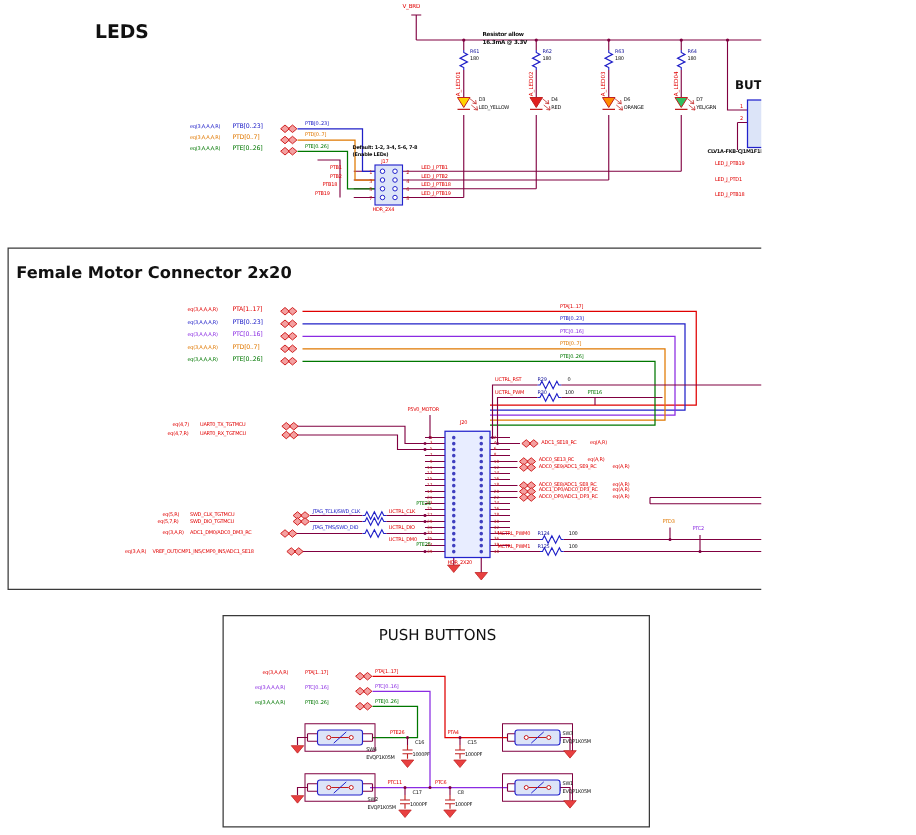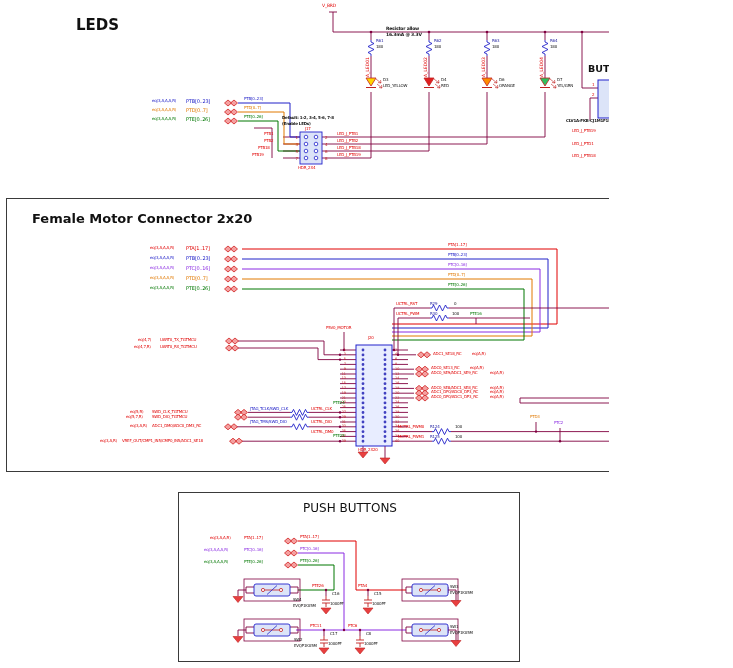--- a/index.html
+++ b/index.html
@@ -339,21 +339,21 @@
 <span class="l s4 bk b" style="left:652px;top:126.5px">DNP</span>
 <span class="l s4 rd" style="left:572px;top:142px">LED_J_PTD1</span>
 <span class="l s4 rr" style="left:616px;top:139.5px">R66</span>
 <span class="l s4 bk" style="left:641px;top:139.5px">140</span>
 <span class="l s4 bk b" style="left:652px;top:139.5px">DNP</span>
 <span class="l s4 rd" style="left:572px;top:154px">LED_J_PTB18</span>
 <span class="l s4 rr" style="left:616px;top:151.5px">R67</span>
 <span class="l s4 bk" style="left:641px;top:151.5px">330</span>
 <span class="l s4 bk b" style="left:652px;top:151.5px">DNP</span>
 
-<span class="l s13 bk" style="left:32px;top:212px">Female Motor Connector 2x20</span>
+<span class="l s13 bk" style="left:13px;top:212px">Female Motor Connector 2x20</span>
 
 <span class="l s4 rd" style="left:150px;top:246px">eq(3,A,A,A,R)</span>
 <span class="l rd" style="left:186px;top:246px">PTA[1..17]</span>
 <span class="l s4 bl" style="left:150px;top:256px">eq(3,A,A,A,R)</span>
 <span class="l bl" style="left:186px;top:256px">PTB[0..23]</span>
 <span class="l s4 pu" style="left:150px;top:266px">eq(3,A,A,A,R)</span>
 <span class="l pu" style="left:186px;top:266px">PTC[0..16]</span>
 <span class="l s4 og" style="left:150px;top:276px">eq(3,A,A,A,R)</span>
 <span class="l og" style="left:186px;top:276px">PTD[0..7]</span>
 <span class="l s4 gr" style="left:150px;top:286px">eq(3,A,A,A,R)</span>

